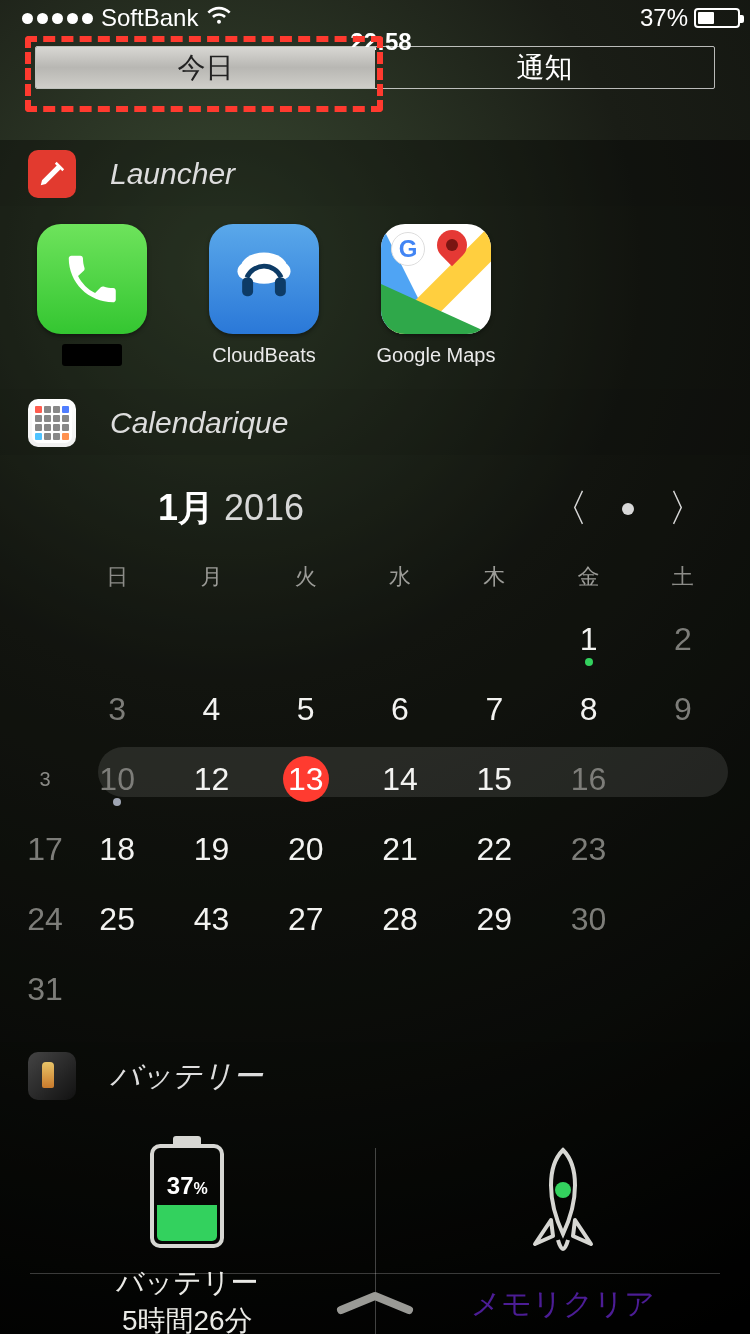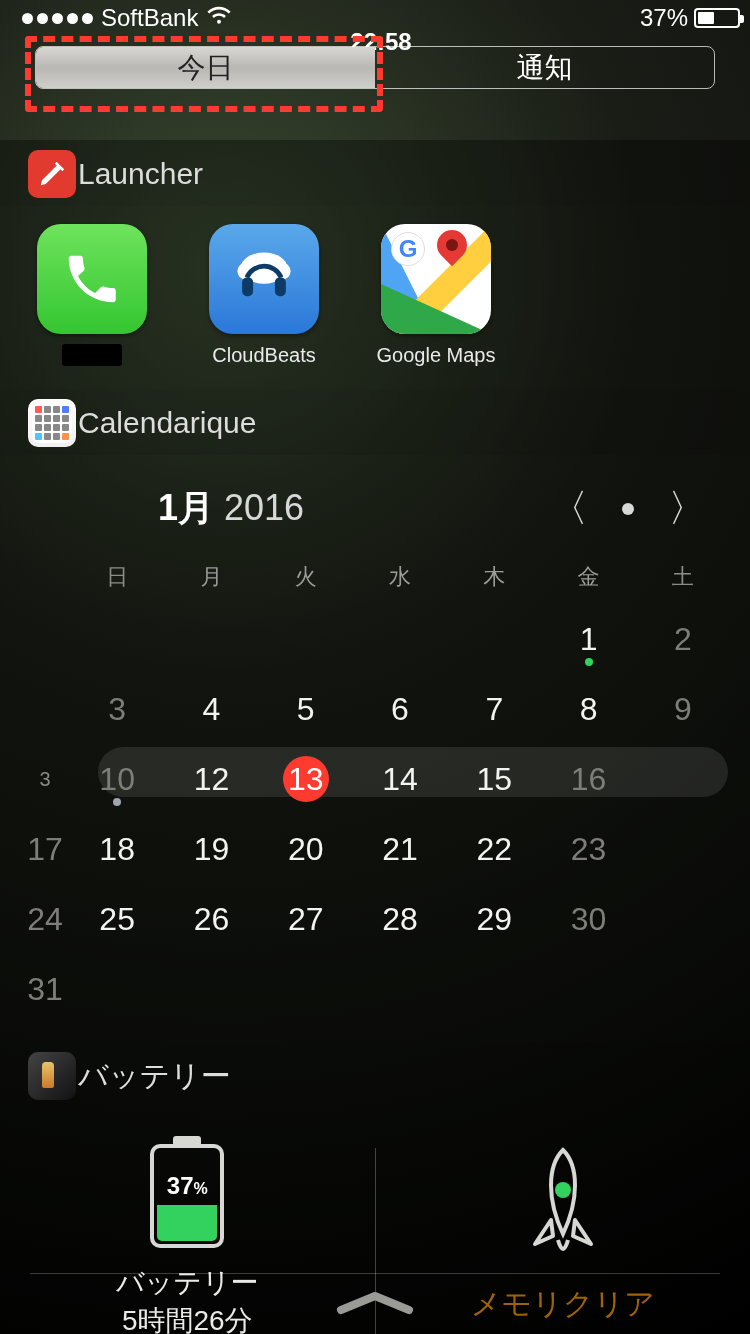--- a/index.html
+++ b/index.html
@@ -24,41 +24,42 @@
   .wifi-icon svg { width: 26px; height: 26px; }
   .status-center { position: absolute; left: 50%; transform: translateX(-50%); font-weight: 600; font-size: 24px; margin-top: 48px; }
   .status-right { display: flex; align-items: center; gap: 6px; font-size: 24px; }
   .battery-icon { width: 46px; height: 20px; border: 2px solid #fff; border-radius: 4px; position: relative; display: inline-block; }
   .battery-icon::after { content:''; position:absolute; right:-6px; top:5px; width:4px; height:8px; background:#fff; border-radius:0 2px 2px 0; }
   .battery-fill { position:absolute; left:2px; top:2px; bottom:2px; width: 37%; background:#fff; border-radius:1px; }
 
   
   .seg-wrap { position: absolute; top: 46px; left: 50%; transform: translateX(-50%); width: 680px; }
   .seg {
-    display: flex; height: 43px; border: 1px solid rgba(255,255,255,0.7); border-radius: 8px; overflow: hidden;
+    display: flex; height: 43px; border: 1px solid rgba(255,255,255,0.7); border-radius: 2px; overflow: hidden;
   }
   .seg-item {
     flex: 1; display:flex; align-items:center; justify-content:center;
     font-size: 28px; color:#fff;
   }
   .seg-item.active {
     background: linear-gradient(180deg, #d8d7d3 0%, #b8b7b3 50%, #cfcec9 100%);
     color:#222;
   }
   .highlight-dashed {
     position:absolute; left: -10px; top: -10px; width: 358px; height: 76px;
     border: 6px dashed #ff3a2f; border-radius: 4px; pointer-events:none;
   }
 
   
   .widgets { position:absolute; top: 140px; left:0; right:0; }
   .widget-header {
-    display:flex; align-items:center; gap:2px;
+    display:flex; align-items:center; gap:34px;
     padding: 10px 28px 8px 28px;
     background: rgba(0,0,0,0.35);
+    font-style: italic;
   }
   .widget-header .title { font-size: 30px; color:#ddd; }
   .app-icon { width: 48px; height: 48px; border-radius: 10px; display:flex; align-items:center; justify-content:center; }
   .app-icon.launcher { background:#e23a2f; }
   .app-icon.calendarique { background: linear-gradient(180deg,#fff 0%, #f0f0f0 100%); }
   .app-icon.battery-app { background: linear-gradient(135deg,#444 0%, #111 100%); position:relative; }
   .app-icon.battery-app::before{
     content:''; position:absolute; left:14px; top:10px; width:12px; height:26px;
     background: linear-gradient(180deg,#e8c468 0%, #c97a2c 100%); border-radius:4px 4px 2px 2px;
   }
@@ -121,21 +122,21 @@
   .battery-body { display:flex; align-items:stretch; padding-top:26px; }
   .battery-col { flex:1; display:flex; flex-direction:column; align-items:center; gap:16px; }
   .divider-v { width:1px; background: rgba(255,255,255,0.25); margin: 4px 0; }
   .batt-draw { position:relative; width:74px; height:104px; border:4px solid #d7d7d3; border-radius:10px; }
   .batt-draw::before { content:''; position:absolute; top:-12px; left:50%; transform:translateX(-50%); width:28px; height:8px; background:#d7d7d3; border-radius:3px 3px 0 0; }
   .batt-draw .fill { position:absolute; left:3px; right:3px; bottom:3px; height:37%; background:#33d15e; border-radius:0 0 5px 5px; }
   .batt-draw .pct { position:absolute; left:0; right:0; top:24px; text-align:center; font-size:24px; color:#fff; font-weight:600; }
   .batt-draw .pct small{ font-size:16px; }
   .batt-text { text-align:center; font-size:28px; line-height:1.35; color:#eaeae6; }
   .rocket svg { width:100px; height:120px; }
-  .mem-label { font-size:30px; color:#a16207; }
+  .mem-label { font-size:30px; color:#4c1d95; }
 
   
   .bottom-sep { position:absolute; left:30px; right:30px; bottom:60px; height:1px; background:rgba(255,255,255,0.22); }
   .grabber { position:absolute; left:50%; bottom:14px; transform:translateX(-50%); }
   .grabber svg { width:80px; height:26px; }
 
   
   .calq-inner {
     width:40px; height:40px;
     background:#fff; border-radius:7px;
@@ -370,21 +371,21 @@
             <div class="num">23</div>
           </div>
           <div class="wk"></div>
           <div class="day dim">
             <div class="num">24</div>
           </div>
           <div class="day">
             <div class="num">25</div>
           </div>
           <div class="day">
-            <div class="num">26</div>
+            <div class="num">43</div>
           </div>
           <div class="day">
             <div class="num">27</div>
           </div>
           <div class="day">
             <div class="num">28</div>
           </div>
           <div class="day">
             <div class="num">29</div>
           </div>

